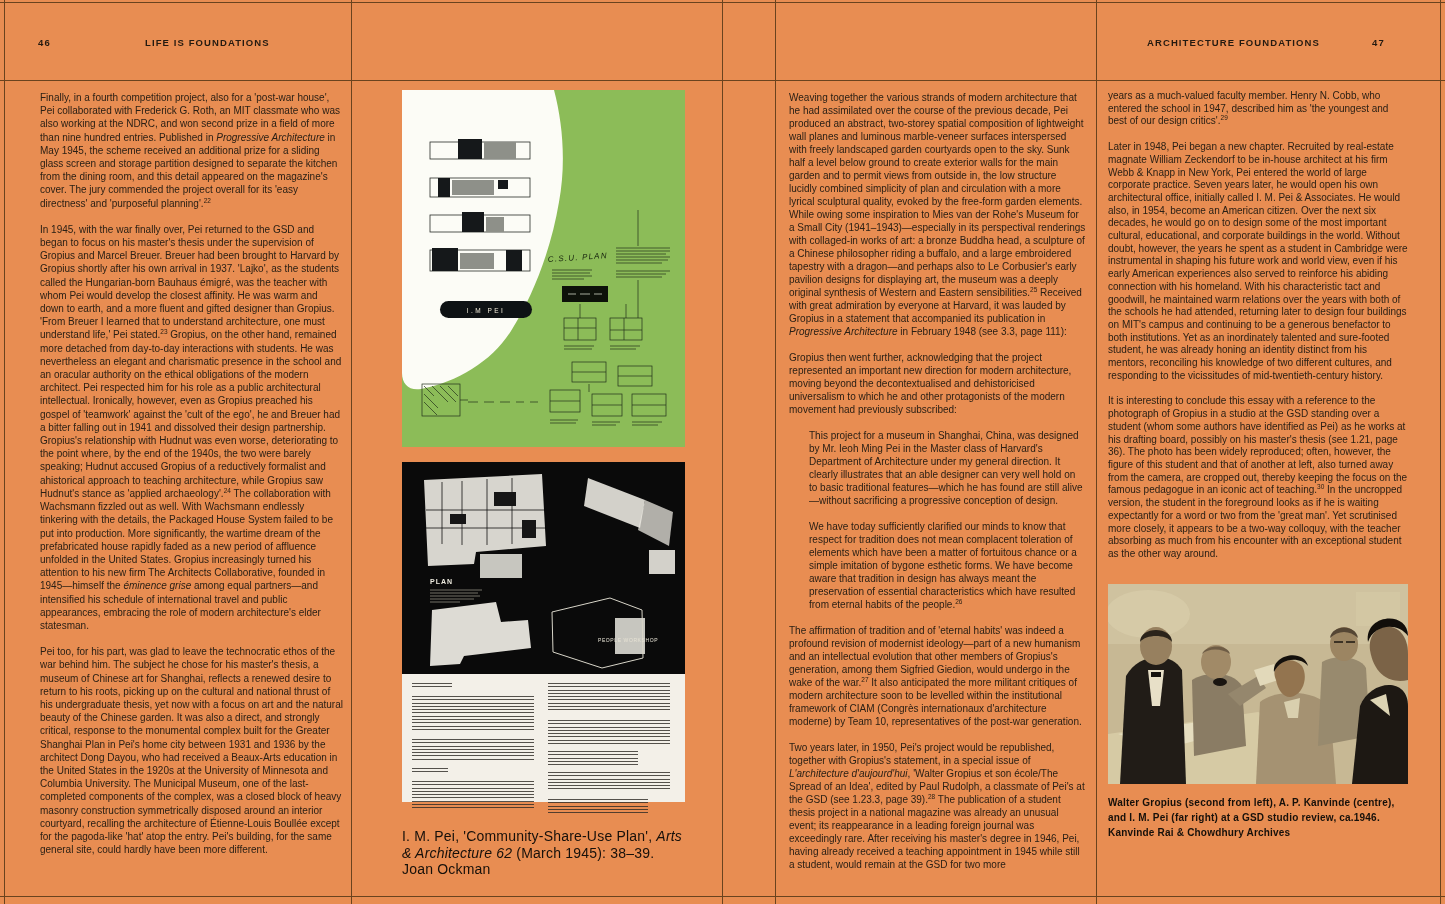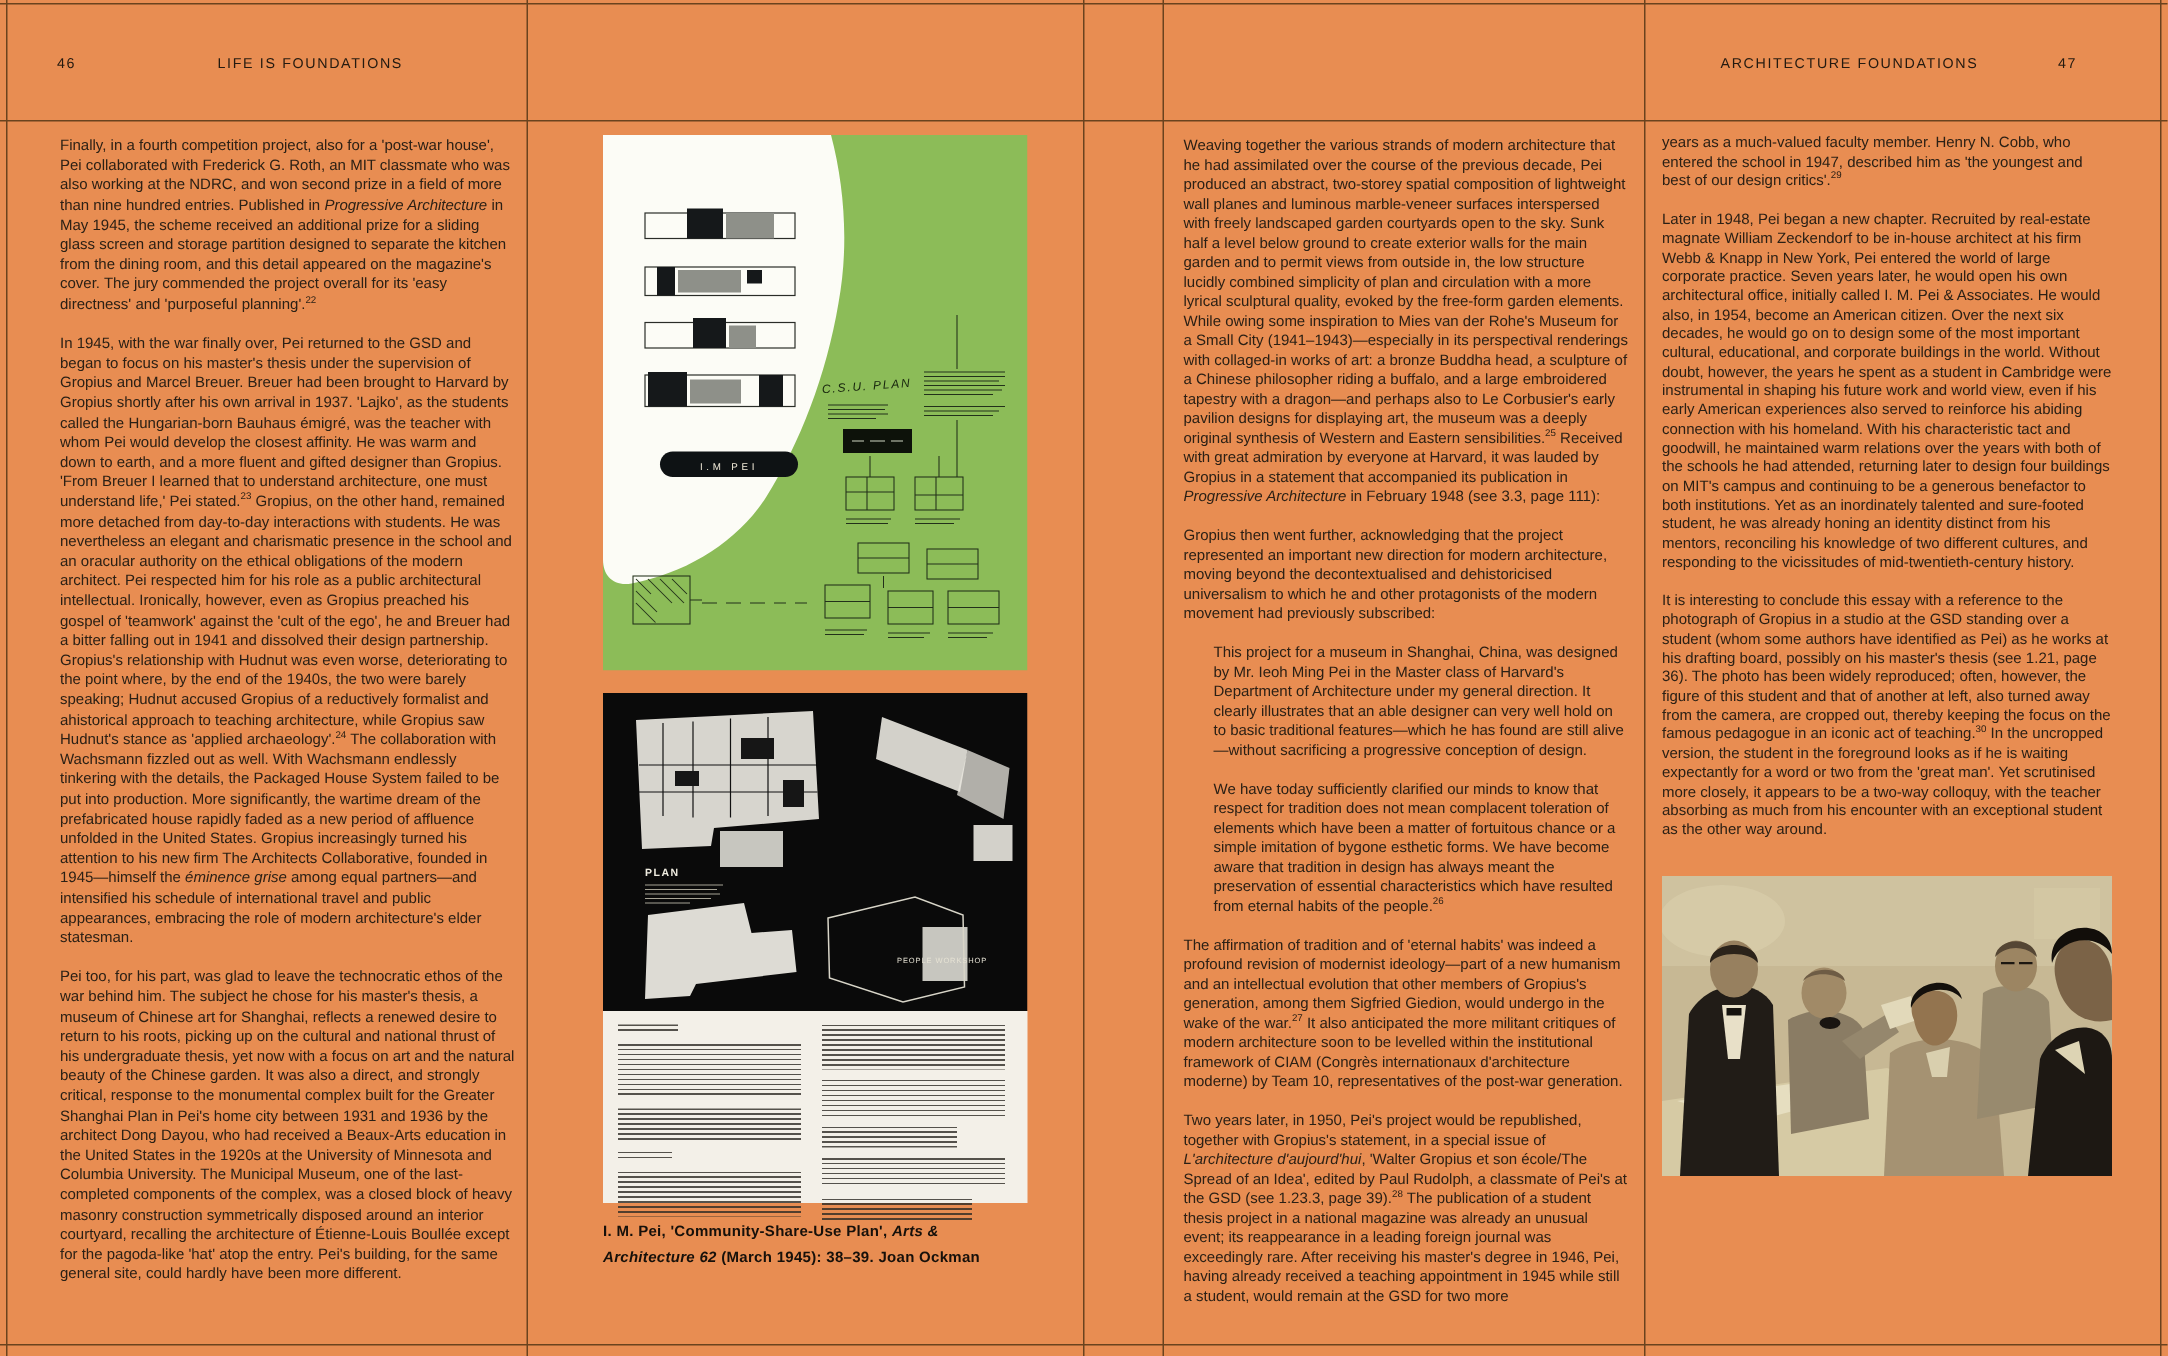--- a/index.html
+++ b/index.html
@@ -4,33 +4,33 @@
 <style>
   html,body{margin:0;padding:0}
   body{
     width:1445px;height:904px;position:relative;overflow:hidden;
     background:#e88d52;color:#2b2015;
     font-family:"Liberation Sans",sans-serif;
     -webkit-font-smoothing:antialiased;
   }
   .vline{position:absolute;top:0;height:904px;width:1px;background:#6a431e}
   .hline{position:absolute;left:0;width:1445px;height:1px;background:#6a431e}
-  .runhead{position:absolute;top:37px;font-size:9.5px;font-weight:400;letter-spacing:1.1px;white-space:nowrap;color:#241a10}
+  .runhead{position:absolute;top:37px;font-size:9.5px;font-weight:700;letter-spacing:1.1px;white-space:nowrap;color:#241a10}
   .col{position:absolute;font-size:10px;line-height:13.2px;text-align:left}
   .para{margin:0 0 13px 0}
   .para.quote{padding-left:20px}
   .para i{font-style:italic}
   sup{font-size:6.5px;line-height:0;vertical-align:super}
   .figcol{position:absolute;left:402px;top:90px;width:283px}
   .fig{display:block}
   .fig2wrap{margin-top:15px}
   .magstrip{width:283px;height:128px;background:#f3f0e8;position:relative}
   .magcol{position:absolute;top:9px;width:122px}
   .magcol .tx{background:repeating-linear-gradient(to bottom,rgba(45,42,36,.8) 0 1px,transparent 1px 3.3px);margin-bottom:7px}
-  .figcap{margin-top:12px;font-size:10px;font-weight:700;line-height:16.5px;color:#16100a;letter-spacing:.2px}
+  .figcap{margin-top:26px;font-size:14px;font-weight:400;line-height:16.5px;color:#16100a;letter-spacing:.2px}
   .figcap i{font-style:italic}
   .rcol2{position:absolute;left:1108px;top:90px;width:300px;display:flex;flex-direction:column}
   .rcol2 .coltext{font-size:10px;line-height:12.7px}
   .photo{margin-top:10px;width:300px;height:200px;background:#c7b894;overflow:hidden}
   .photocap{margin-top:11px;font-size:10px;font-weight:700;line-height:15px;color:#16100a;letter-spacing:.2px}
 </style>
 </head>
 <body>
 
 <div class="hline" style="top:2px"></div>
@@ -220,13 +220,14 @@
 
       <g>
         <path d="M252,122 C262,96 300,92 300,122 L300,200 L244,200 Z" fill="#1d1813"></path>
         <path d="M262,66 C258,36 300,32 300,70 L300,96 C284,100 266,92 262,66 Z" fill="#7b6347"></path>
         <path d="M260,58 C256,30 300,26 300,52 C290,38 266,40 260,58 Z" fill="#120e0a"></path>
         <path d="M262,116 L278,110 L282,132 Z" fill="#ddd4b4"></path>
       </g>
     </svg>
   </div>
 
+  <div class="photocap">Walter Gropius (second from left), A. P. Kanvinde (centre), and I. M. Pei (far right) at a GSD studio review, ca.1946. Kanvinde Rai &amp; Chowdhury Archives</div>
 </div>
 
 </body></html>

